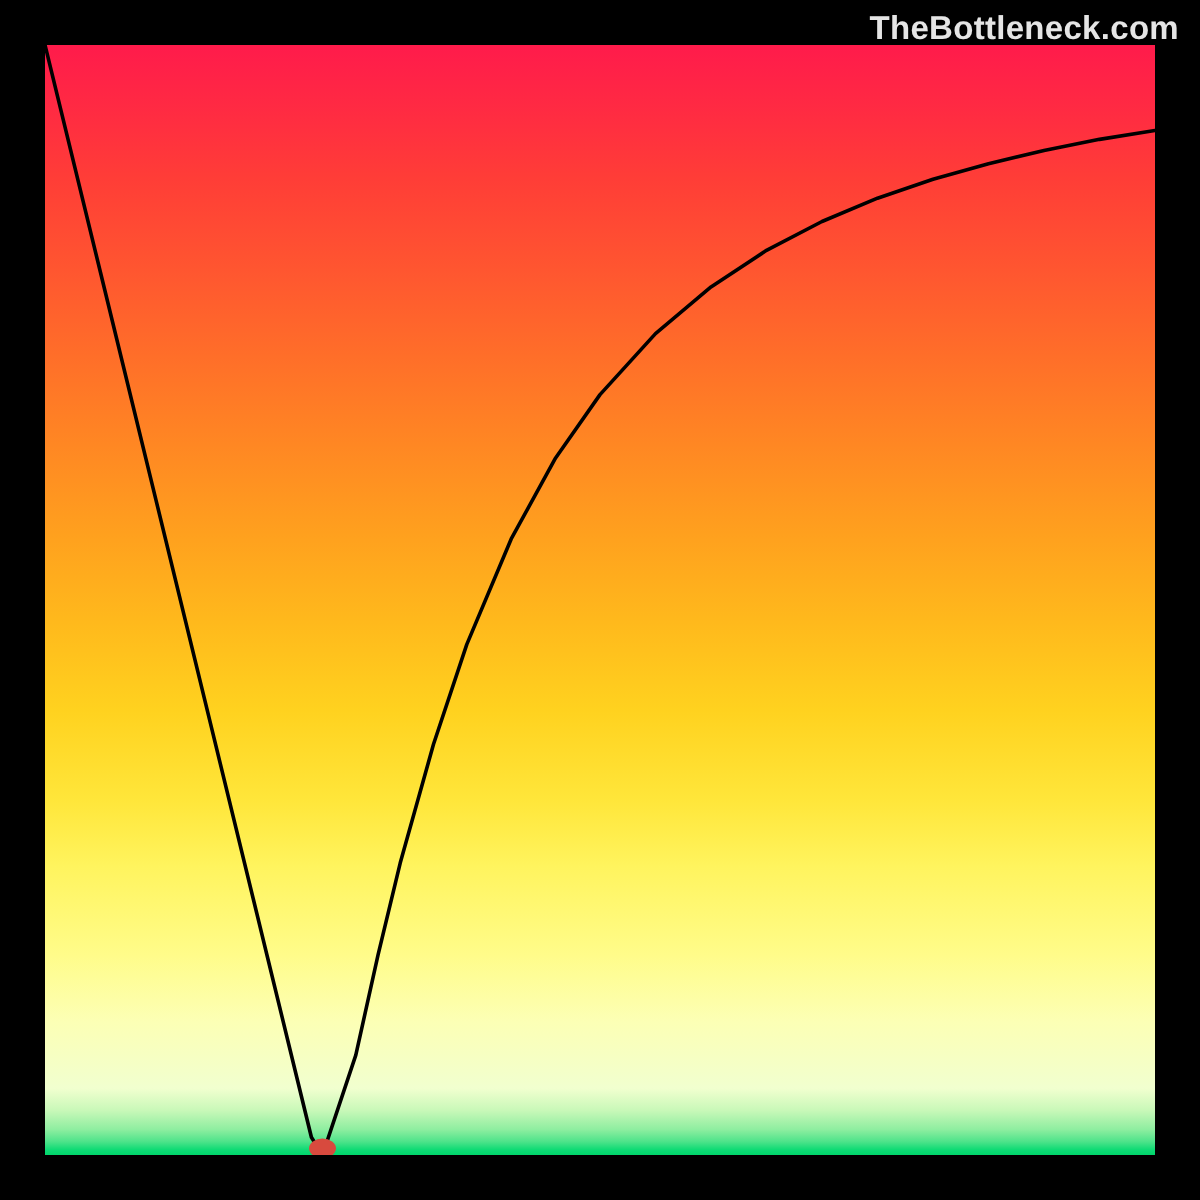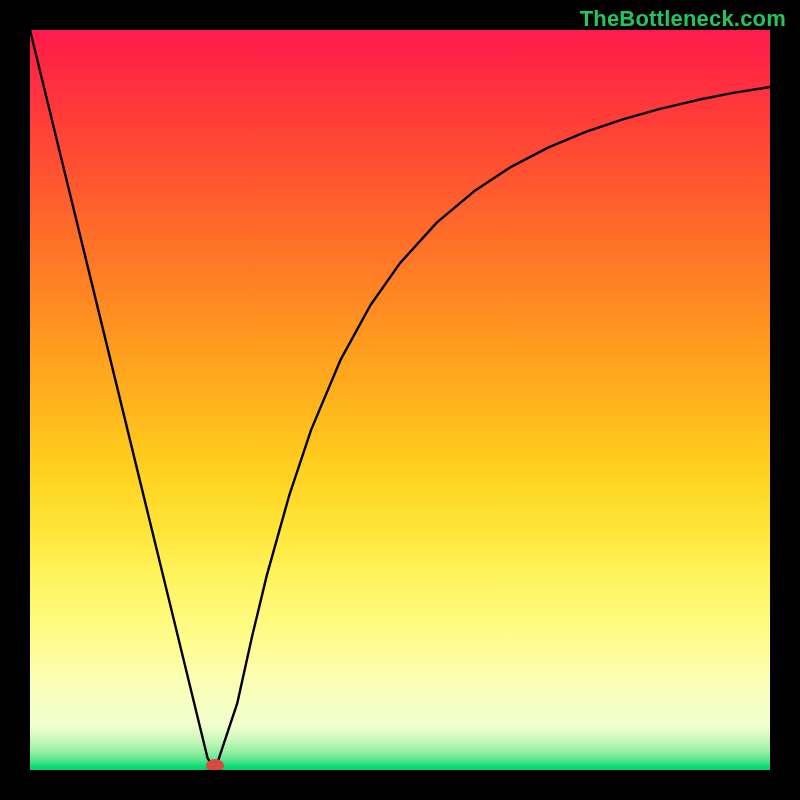--- a/index.html
+++ b/index.html
@@ -51,21 +51,21 @@
     width: 740px;
     height: 740px;
   }
   .attribution {
     position: absolute;
     top: 6px;
     right: 14px;
     font-family: Arial, Helvetica, sans-serif;
     font-size: 22px;
     font-weight: 600;
-    color: #22c55e;
+    color: #e5e5e5;
     letter-spacing: 0.2px;
   }
 </style>
 </head>
 <body>
 
 <div class="frame">
   <div class="attribution">TheBottleneck.com</div>
 
   <div class="plot-area">

